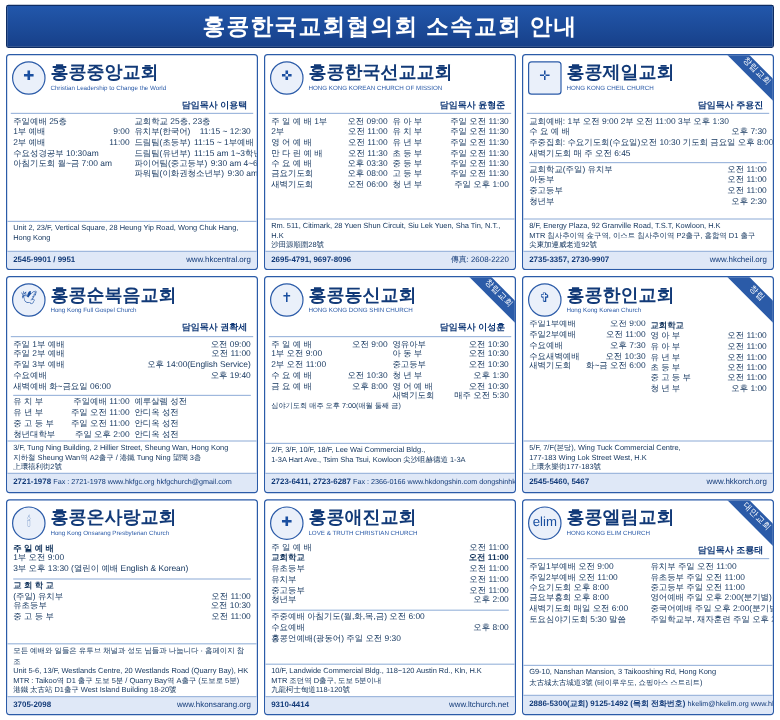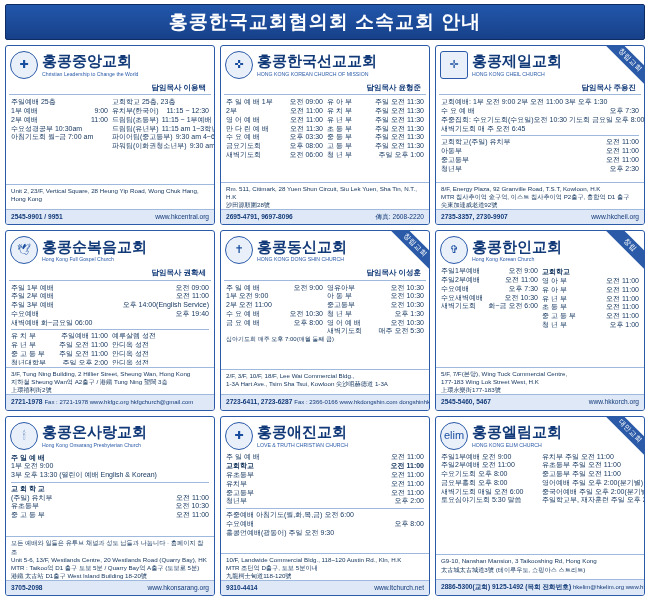--- a/index.html
+++ b/index.html
@@ -681,20 +681,21 @@
       <div class="ribbon">
           <span>대만교회</span>
         </div>
       <div class="card-head">
         <div class="logo">elim</div>
         <div class="names">
           <div class="kname">홍콩엘림교회</div>
           <div class="ename">HONG KONG ELIM CHURCH</div>
         </div>
       </div>
+      <div class="pastor">담임목사 조룡태</div>
       <div class="body">
         <div class="two-col">
           <div>
             <div class="row">
                 <span class="lbl">주일1부예배 오전 9:00</span>
               </div>
             <div class="row">
                 <span class="lbl">주일2부예배 오전 11:00</span>
               </div>
             <div class="row">

